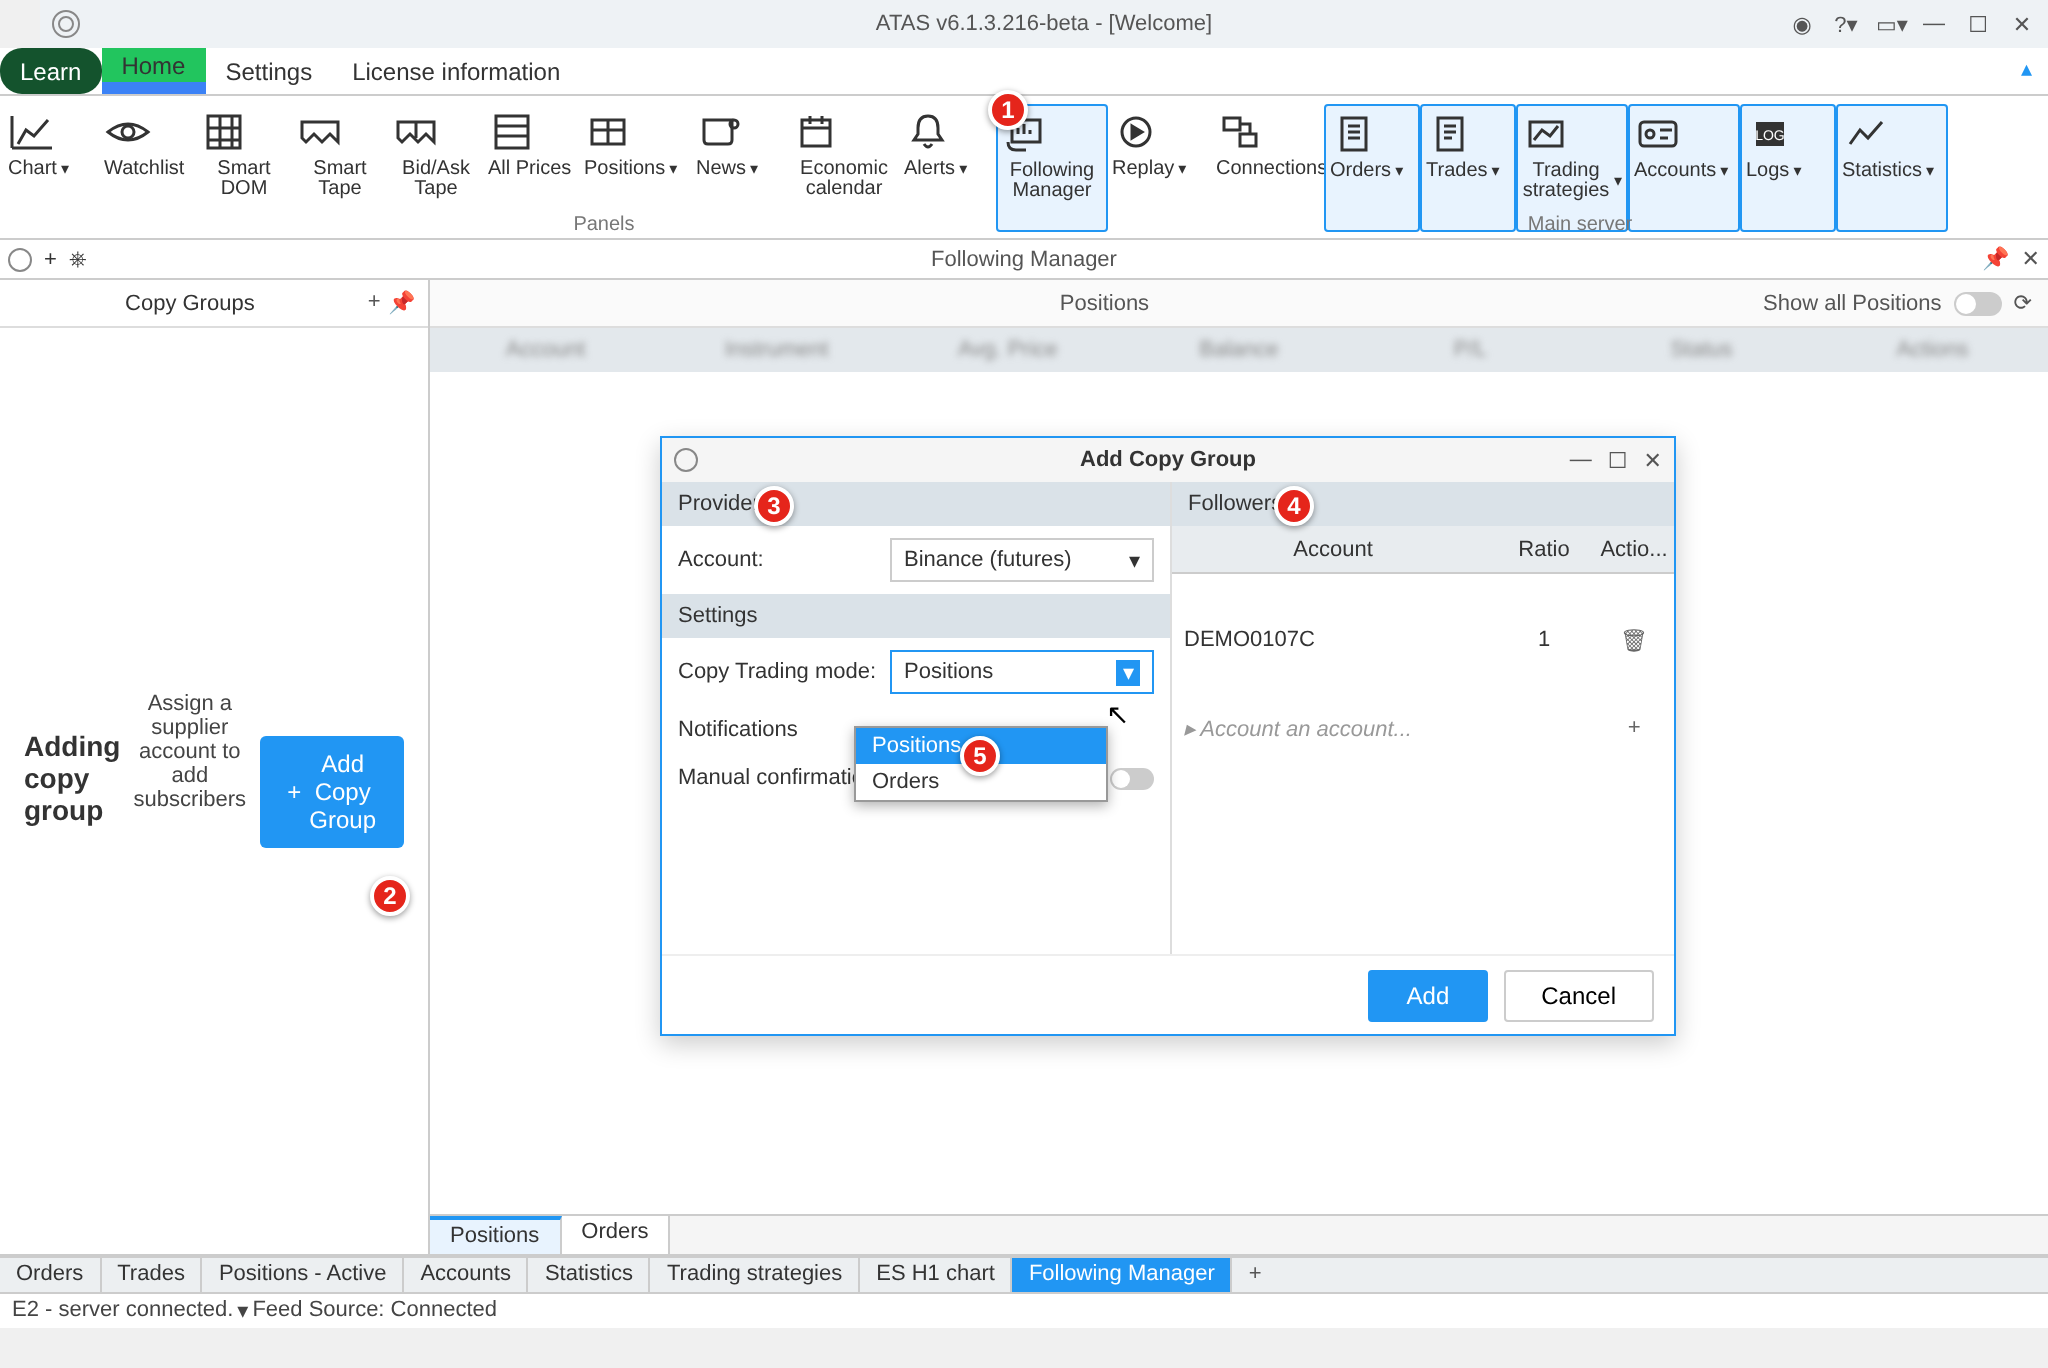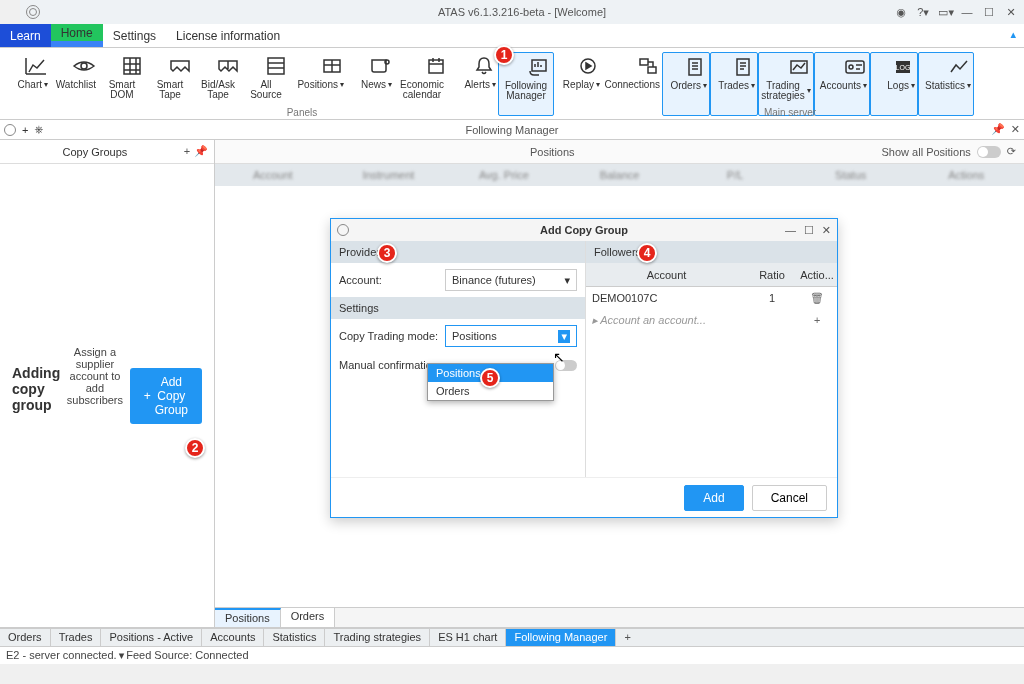--- a/index.html
+++ b/index.html
@@ -6,29 +6,29 @@
 body { background: #f0f0f0; font-size: 11px; color: #333; width:1024px; height:684px; overflow:hidden; position:relative;}
 .titlebar { height: 24px; background: #eef2f5; display:flex; align-items:center; padding: 0 6px; position:relative;margin-left:20px;}
 .titlebar .logo { width:14px; height:14px; border:1px solid #888; border-radius:50%; margin-right:6px; position:relative;}
 .titlebar .logo::before{content:"";position:absolute;inset:2px;border:1px solid #888;border-radius:50%;}
 .titlebar .title { position:absolute; left:50%; transform:translateX(-50%); font-size:11px; color:#555;}
 .titlebar .right { margin-left:auto; display:flex; gap:8px; align-items:center; color:#555;}
 .titlebar .right span { width:14px; text-align:center; cursor:pointer;}
 
 .menutabs { height: 24px; background:#fff; border-bottom:1px solid #ccc; display:flex; align-items:stretch; position:relative;}
 .menutabs .tab { padding: 4px 10px; font-size:12px; cursor:pointer; display:flex; align-items:center;}
-.menutabs .tab.learn { background:#1d4ed8; color:#fff;}
+.menutabs .tab.learn { background:#14532d; color:#fff;border-radius:11px;}
 .menutabs .tab.active { border-bottom:6px solid #3b82f6; background:#22c55e;}
 .menutabs .collapse { margin-left:auto; padding:4px 8px; color:#2196f3; cursor:pointer;}
 
 .ribbon { height:72px; background:#fff; border-bottom:1px solid #ccc; display:flex; align-items:flex-start;}
 .ribbon .section { height:100%; padding:4px 2px 0; display:flex; flex-direction:column; align-items:center; position:relative;}
 .ribbon .section-label { position:absolute; bottom:1px; left:0; right:0; text-align:center; font-size:10px; color:#777;}
 .ribbon-row{display:flex;}
-.ribbon .item { width:48px; display:flex; flex-direction:column; align-items:flex-end; gap:2px; padding:2px 2px 14px; cursor:pointer;}
+.ribbon .item { width:48px; display:flex; flex-direction:column; align-items:flex-start; gap:2px; padding:2px 2px 14px; cursor:pointer;}
 .ribbon .item.wide{width:56px;}
 .ribbon .item .icon { width:24px; height:24px; display:flex; align-items:center; justify-content:center; color:#333;}
 .ribbon .item .label { font-size:10px; line-height:1; text-align:center; color:#333; display:flex; align-items:center; gap:1px;}
 .ribbon .item.selected { border:1px solid #2196f3; background:#e8f3fe; border-radius:2px;}
 .ribbon .item.boxed { border:1px solid #2196f3; background:#e8f3fe; border-radius:2px;}
 .caret::after{content:"▾"; font-size:8px; margin-left:1px;}
 
 .toolbar2 { height:20px; background:#fff; border-bottom:1px solid #ccc; display:flex; align-items:center; padding:0 4px; gap:6px; position:relative;}
 .toolbar2 .logo{width:12px;height:12px;border:1px solid #888;border-radius:50%;}
 .toolbar2 .center { position:absolute; left:50%; transform:translateX(-50%); font-size:11px; color:#555;}
@@ -74,21 +74,21 @@
 .modal .left{width:255px; border-right:1px solid #ddd; padding:0;}
 .modal .right{flex:1;}
 .secthead{background:#dae2e8; padding:5px 8px; font-size:11px;}
 .formrow{display:flex; align-items:center; padding:6px 8px; gap:6px;}
 .formrow label{width:100px; font-size:11px; color:#333;}
 .formrow .input{flex:1; border:1px solid #ccc; height:22px; padding:2px 6px; font-size:11px; display:flex; align-items:center; justify-content:space-between; background:#fff;}
 .modal .right .thead{background:#e8ecef; display:flex; height:24px; align-items:center; border-bottom:1px solid #ccc;}
 .modal .right .thead .c1{flex:1;text-align:center;}
 .modal .right .thead .c2{width:50px;text-align:center;}
 .modal .right .thead .c3{width:40px;text-align:center;}
-.modal .right .trow{display:flex; height:22px; align-items:center; padding:0; font-size:11px;}
+.modal .right .trow{display:flex; height:22px; align-items:center; padding:0; font-size:11px;margin-top:22px;}
 .modal .right .trow .c1{flex:1;padding:0 6px;}
 .modal .right .trow .c2{width:50px;text-align:center;}
 .modal .right .trow .c3{width:40px;text-align:center;color:#666;}
 .modal .right .trow.choose{color:#999;font-style:italic;}
 .modal .mfoot{height:40px; border-top:1px solid #eee; display:flex; align-items:center; justify-content:flex-end; gap:8px; padding:0 10px;}
 .modal .mfoot button{padding:5px 18px; border:1px solid #ccc; background:#fff; font-size:12px; border-radius:2px; cursor:pointer;}
 .modal .mfoot button.primary{background:#2196f3; color:#fff; border-color:#2196f3;}
 
 .dropdown-pop{position:absolute; border:1px solid #999; background:#fff; box-shadow:0 2px 6px rgba(0,0,0,0.3);}
 .dropdown-pop .opt{padding:3px 8px; font-size:11px; cursor:pointer;}
@@ -171,21 +171,21 @@
           </span>
           <span class="label">Bid/Ask Tape</span>
         </div>
       <div class="item">
           <span class="icon">
             <svg width="20" height="20" viewBox="0 0 20 20">
               <rect x="2" y="2" width="16" height="16"></rect>
               <path d="M2 7 H18 M2 12 H18"></path>
             </svg>
           </span>
-          <span class="label">All Source</span>
+          <span class="label">All Prices</span>
         </div>
       <div class="item wide">
           <span class="icon">
             <svg width="20" height="20" viewBox="0 0 20 20">
               <rect x="2" y="4" width="16" height="12"></rect>
               <path d="M2 9 H18 M10 4 V16"></path>
             </svg>
           </span>
           <span class="label caret">Positions</span>
         </div>
@@ -404,20 +404,23 @@
       </div>
       <div class="secthead">Settings</div>
       <div class="formrow">
         <label>Copy Trading mode:</label>
         <div class="input" style="border-color:#2196f3;">
             <span>Positions</span>
             <span style="background:#2196f3;color:#fff;padding:0 3px;">▾</span>
           </div>
       </div>
       <div class="formrow">
+        <label>Notifications</label>
+      </div>
+      <div class="formrow">
         <label style="width:140px">Manual confirmation</label>
         <span style="flex:1"></span>
         <span class="togglesm off"></span>
       </div>
     </div>
     <div class="right">
       <div class="secthead">Followers</div>
       <div class="thead">
         <div class="c1">Account</div>
         <div class="c2">Ratio</div>

